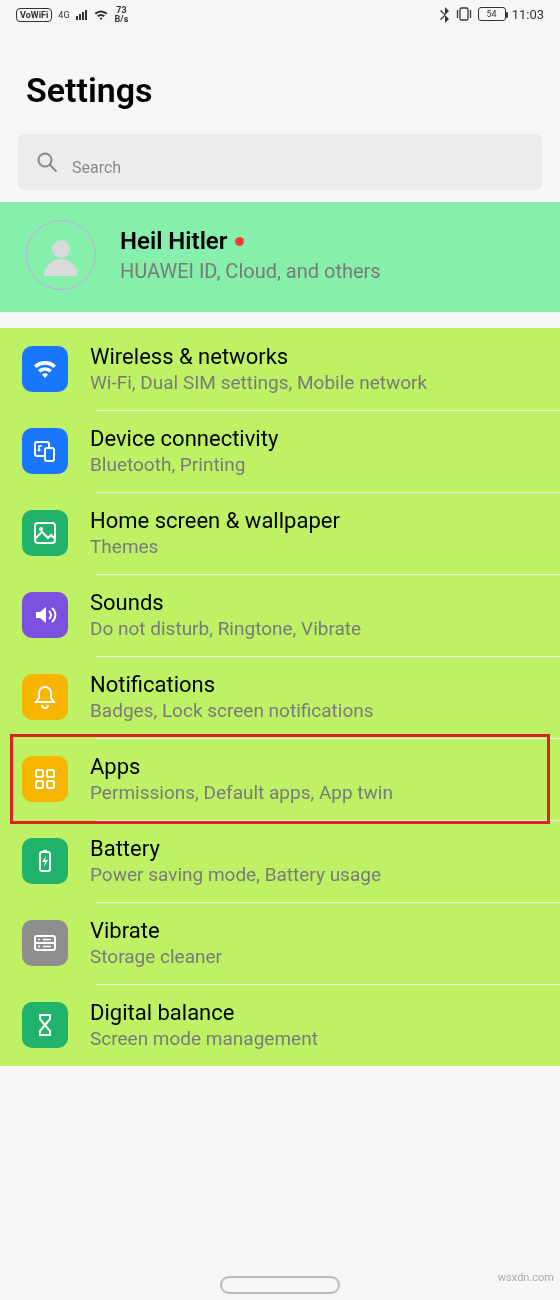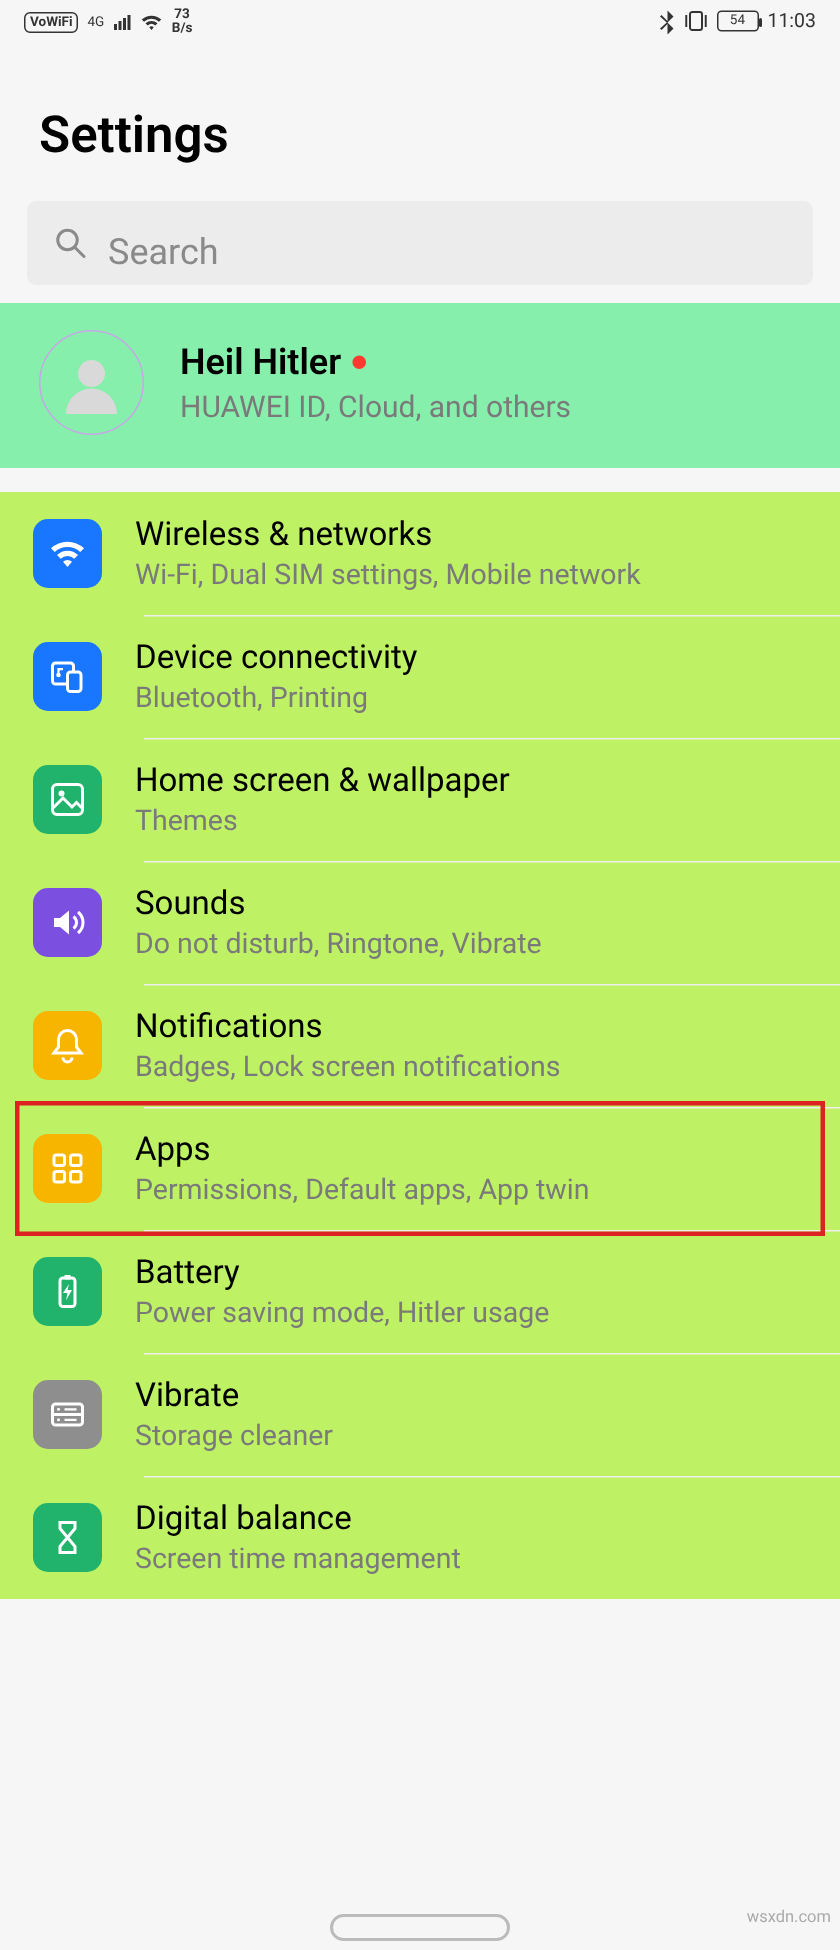--- a/index.html
+++ b/index.html
@@ -68,21 +68,21 @@
     border-radius: 6px;
     height: 56px;
     display: flex;
     align-items: center;
     padding: 0 18px;
     gap: 14px;
   }
   .search-bar .mag { color: #8a8a8a; }
   .search-placeholder {
     color: #8a8a8a;
-    font-size: 24px;
+    font-size: 16px;
     margin-top: 11px;
   }
 
   
   .account-row {
     background: #86efac;
     display: flex;
     align-items: center;
     padding: 18px 24px 22px 26px;
     gap: 24px;
@@ -305,21 +305,21 @@
     <div class="item">
       <div class="icon-box" style="background: rgb(33, 179, 107);">
         <svg width="28" height="28" viewBox="0 0 28 28">
           <rect x="9" y="5" width="10" height="19" rx="2" fill="none" stroke="#fff" stroke-width="2"></rect>
           <rect x="12" y="3" width="4" height="3" fill="#fff"></rect>
           <path d="M15 9 L11 15 H14 L13 20 L17 13 H14 Z" fill="#fff"></path>
         </svg>
       </div>
       <div class="item-texts">
         <div class="item-title">Battery</div>
-        <div class="item-sub">Power saving mode, Hitler usage</div>
+        <div class="item-sub">Power saving mode, Battery usage</div>
       </div>
     </div>
     <div class="item">
       <div class="icon-box" style="background: rgb(142, 142, 142);">
         <svg width="28" height="28" viewBox="0 0 28 28">
           <rect x="4" y="7" width="20" height="14" rx="2" fill="none" stroke="#fff" stroke-width="2"></rect>
           <line x1="4" y1="14" x2="24" y2="14" stroke="#fff" stroke-width="2"></line>
           <circle cx="8" cy="10.5" r="1" fill="#fff"></circle>
           <circle cx="8" cy="17.5" r="1" fill="#fff"></circle>
           <line x1="12" y1="10.5" x2="20" y2="10.5" stroke="#fff" stroke-width="1.5"></line>
@@ -332,19 +332,19 @@
       </div>
     </div>
     <div class="item">
       <div class="icon-box" style="background: rgb(33, 179, 107);">
         <svg width="28" height="28" viewBox="0 0 28 28">
           <path d="M8 4 H20 M8 24 H20 M9 4 V8 L14 14 L9 20 V24 M19 4 V8 L14 14 L19 20 V24" fill="none" stroke="#fff" stroke-width="2" stroke-linejoin="round"></path>
         </svg>
       </div>
       <div class="item-texts">
         <div class="item-title">Digital balance</div>
-        <div class="item-sub">Screen time management</div>
+        <div class="item-sub">Screen mode management</div>
       </div>
     </div>
   </div>
 
 <div class="nav-pill"></div>
 <div class="watermark">wsxdn.com</div>
 
 </body></html>

